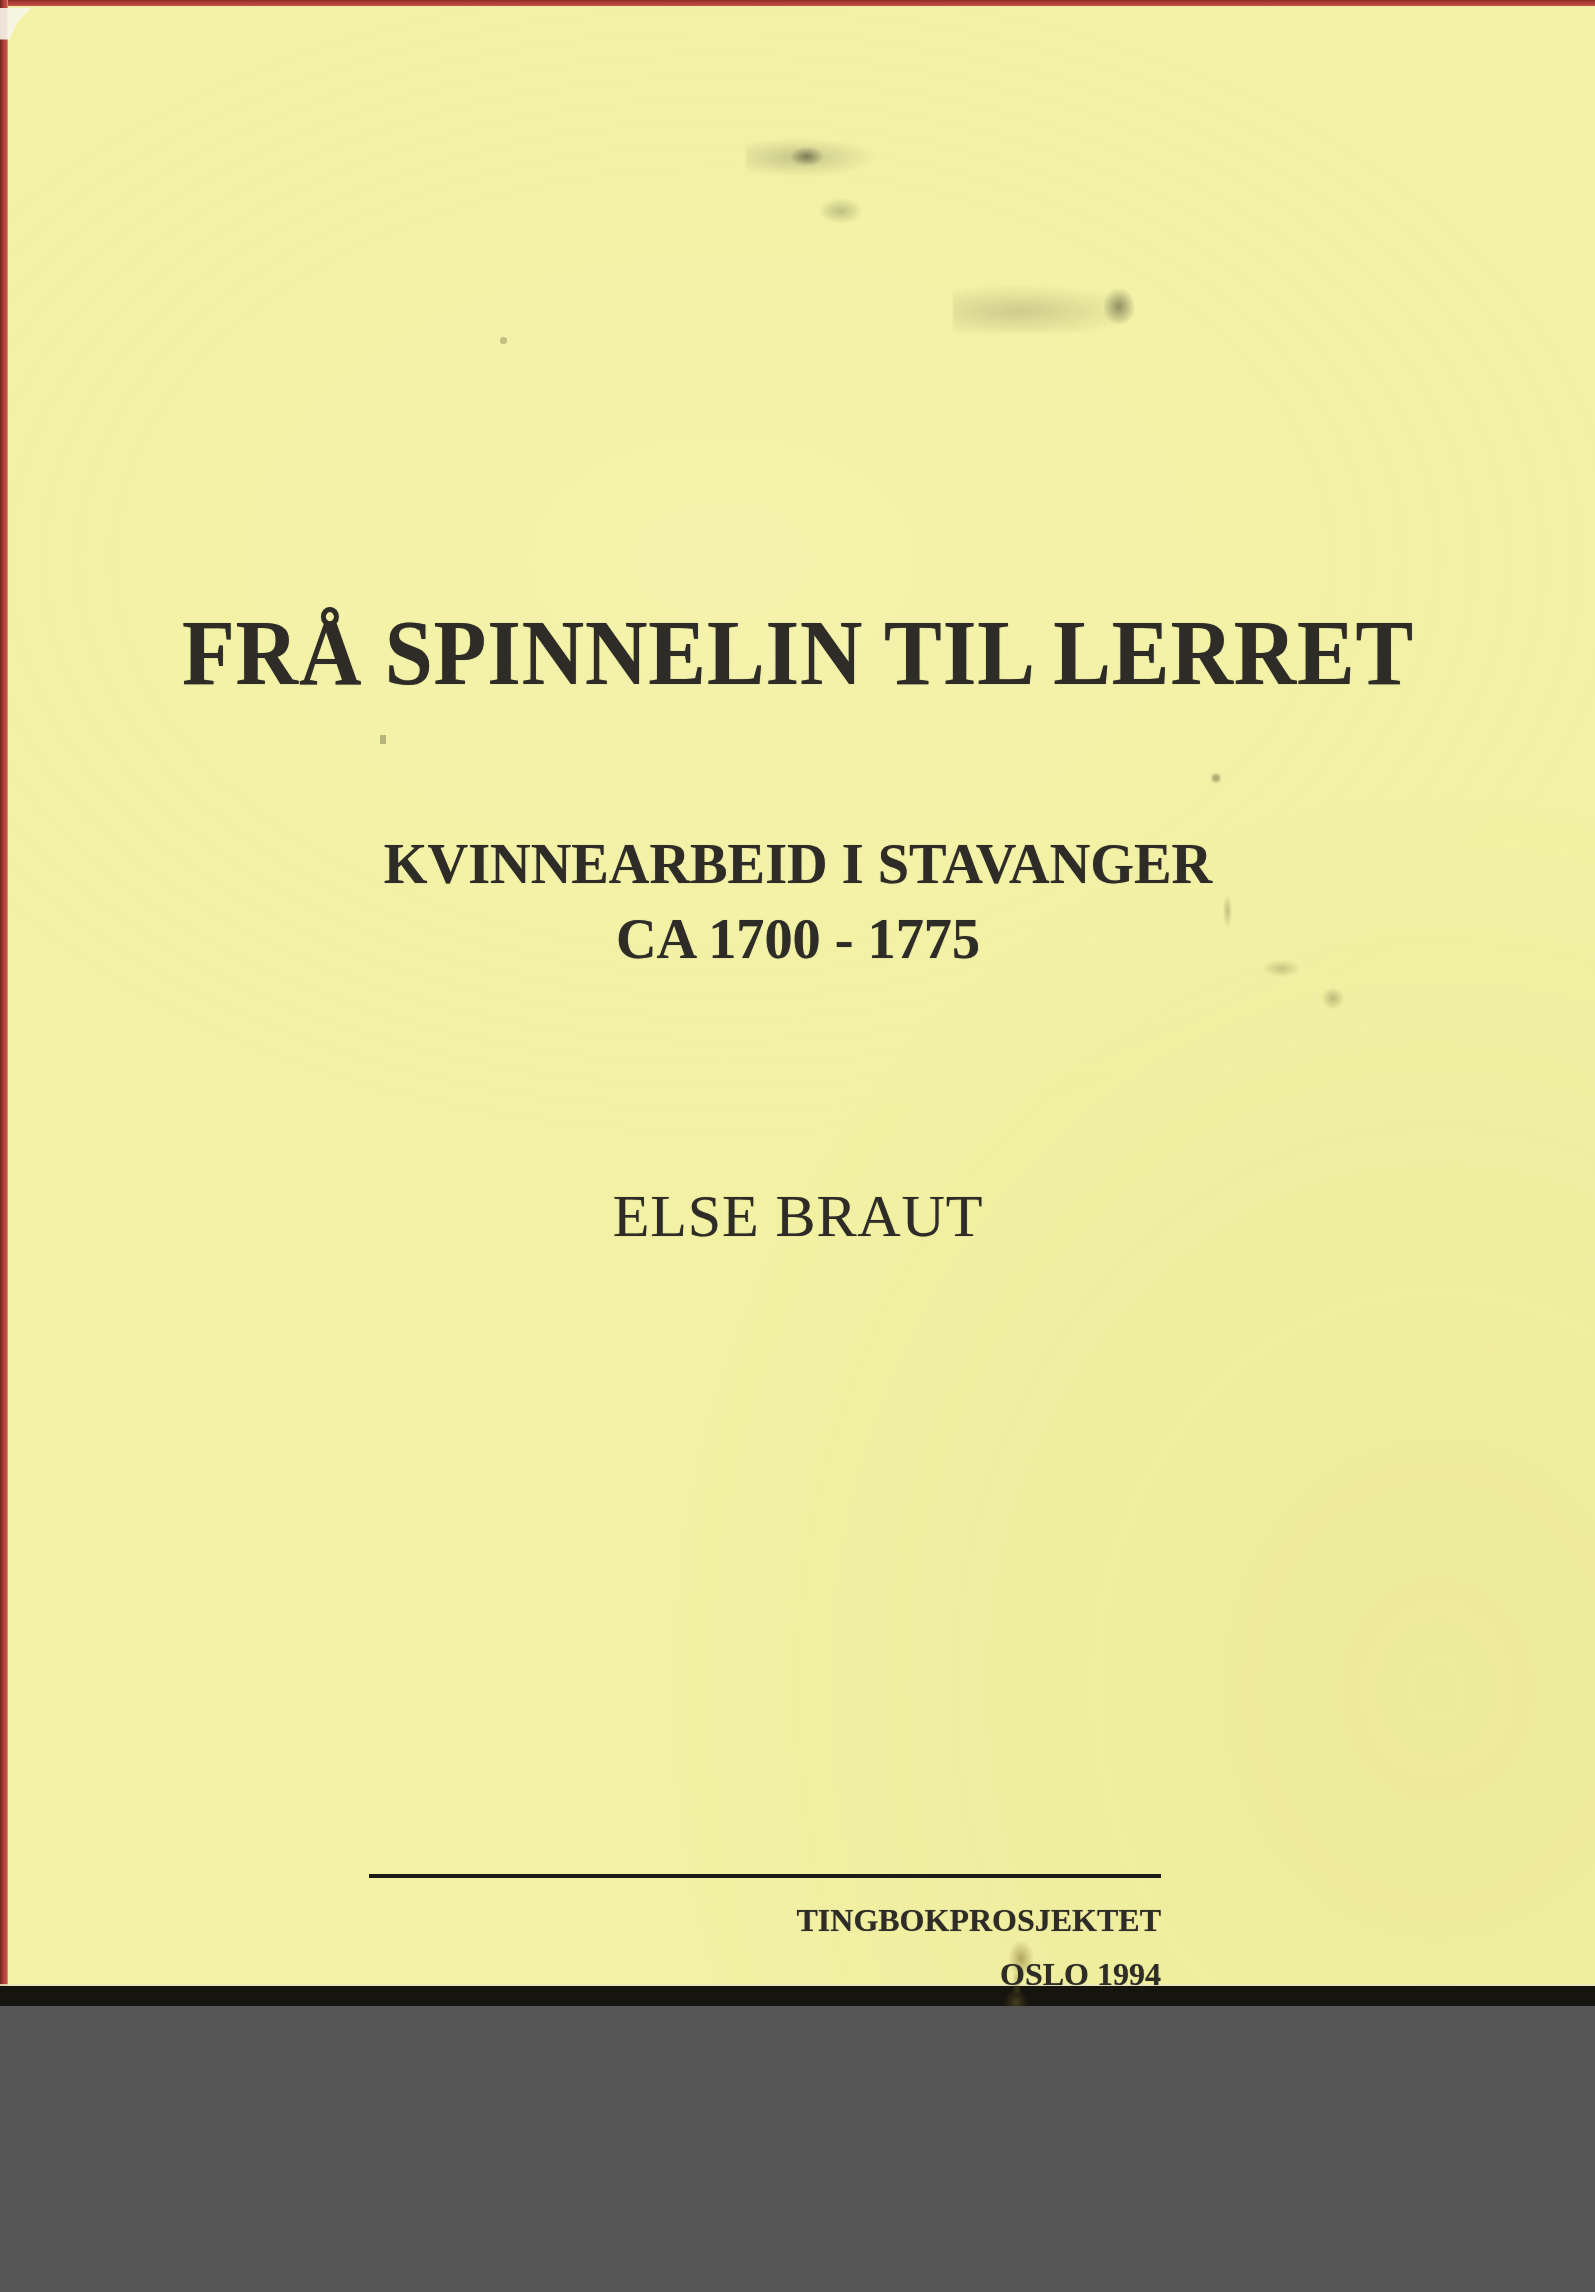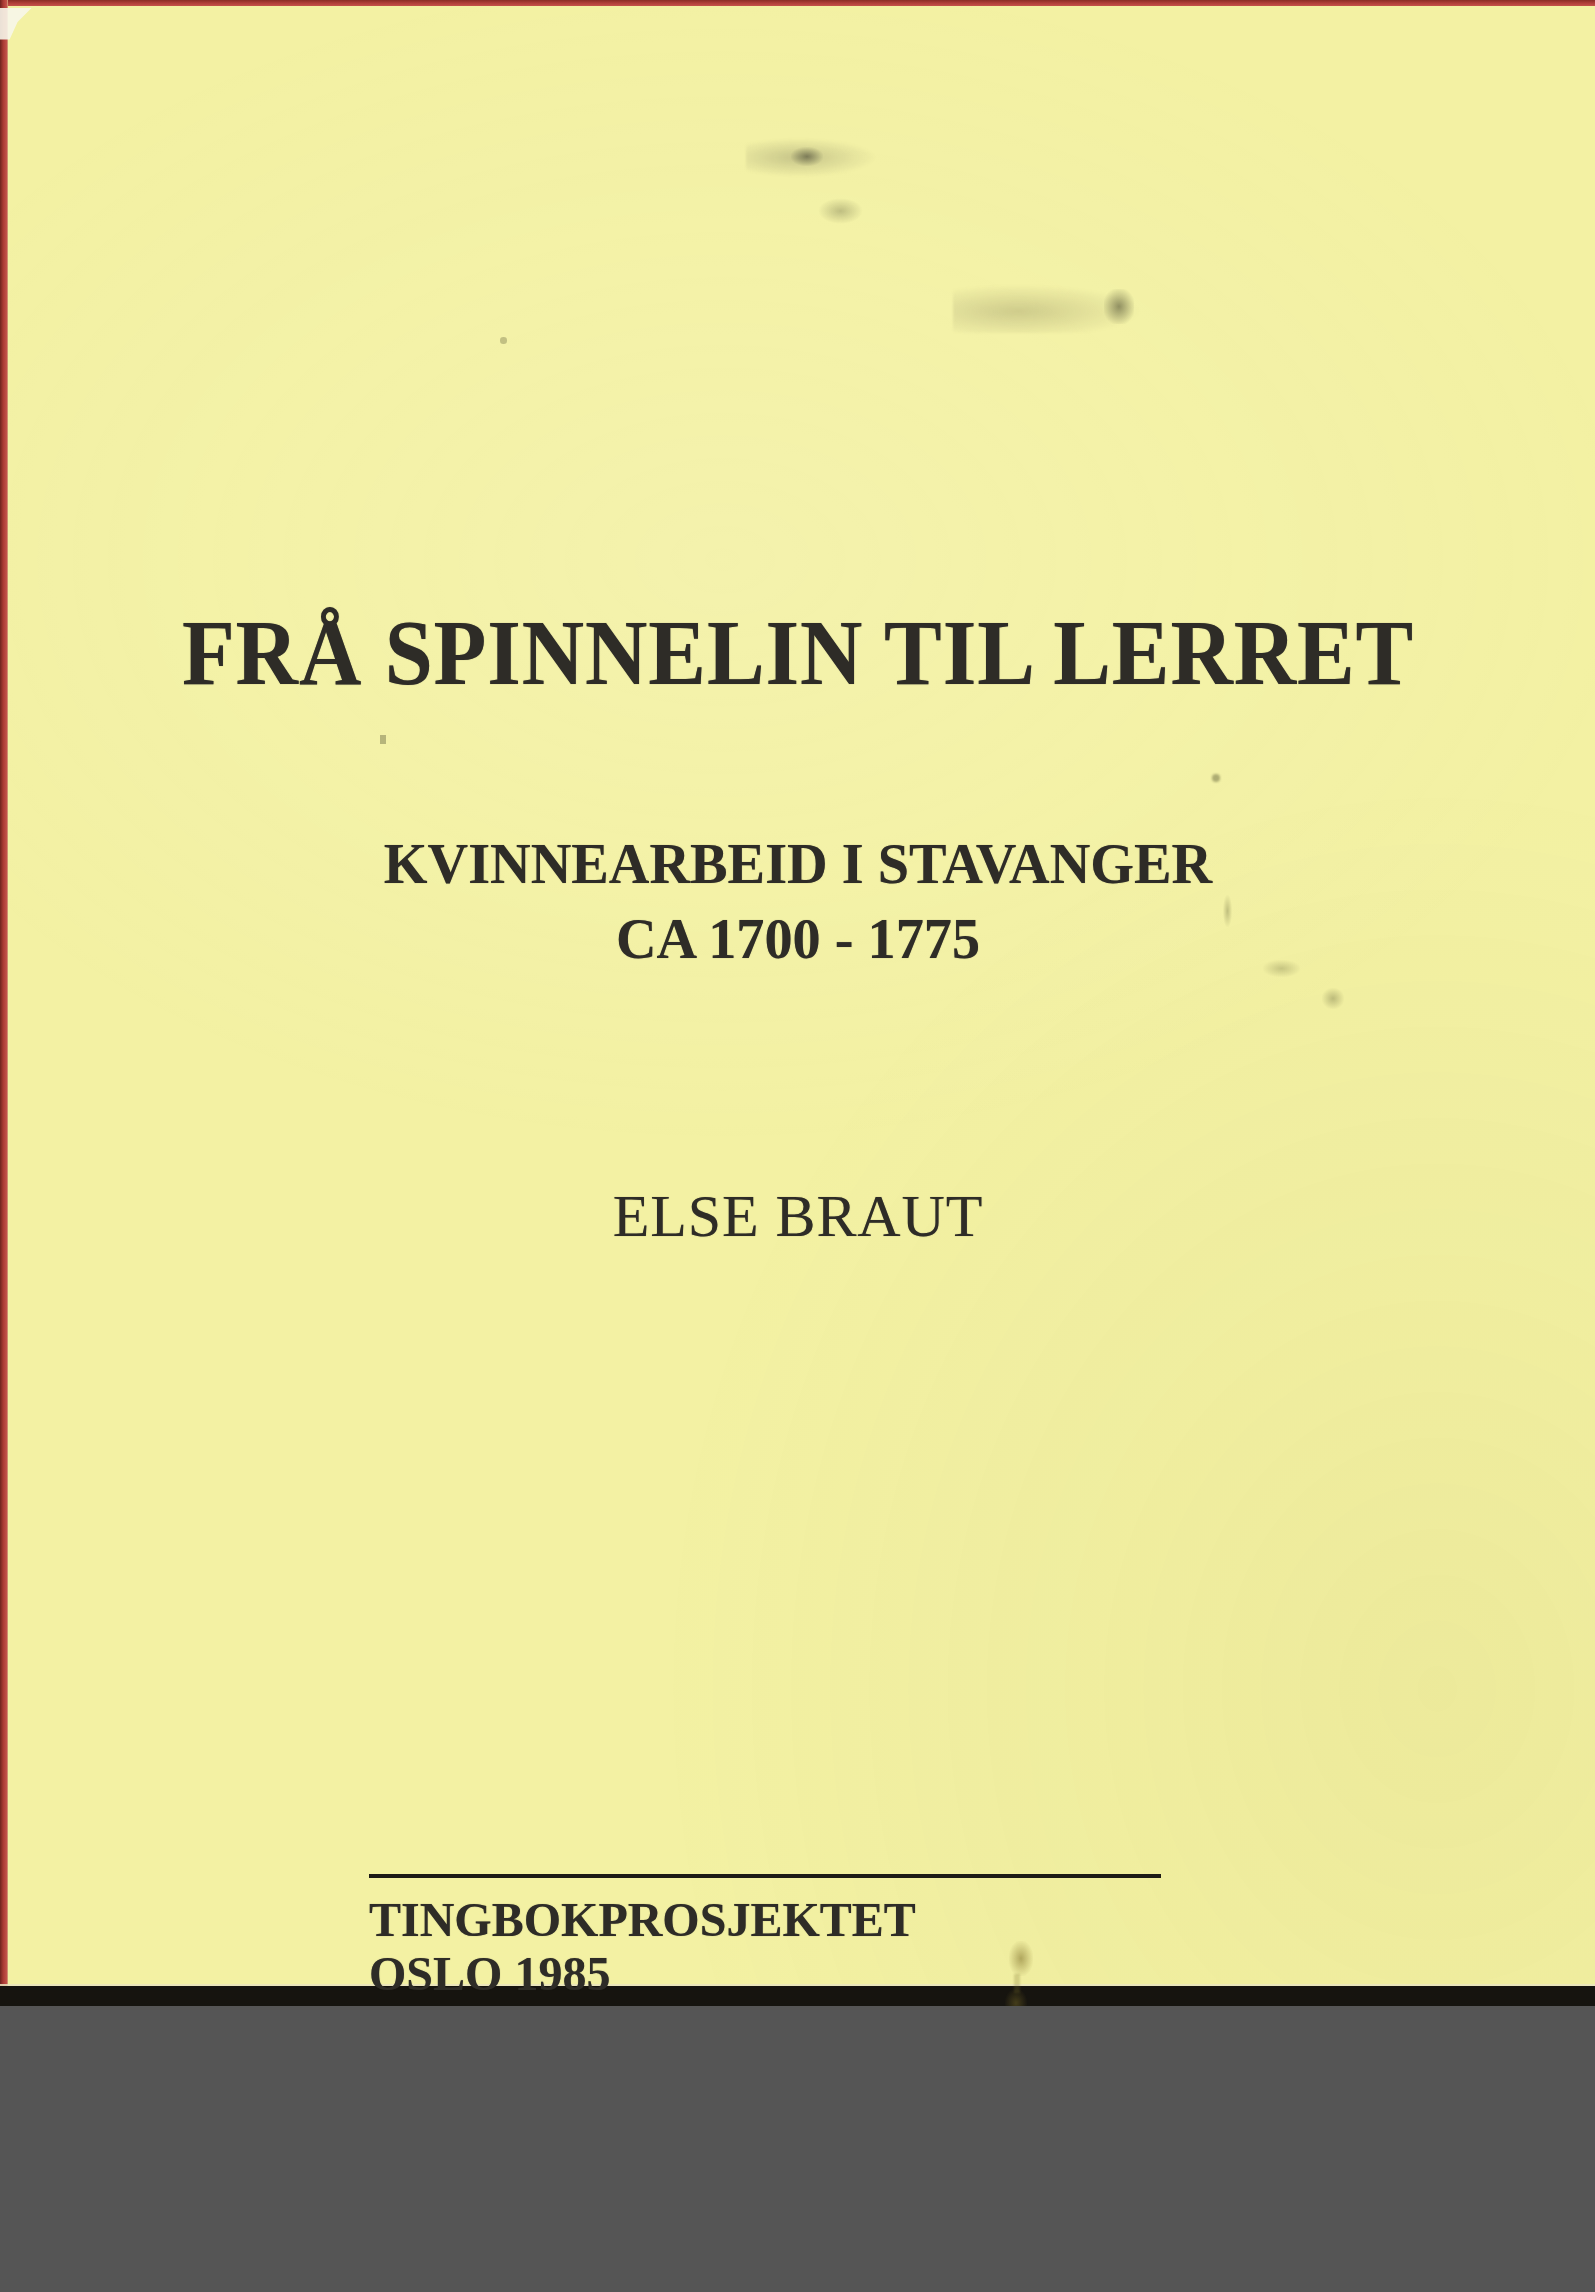--- a/index.html
+++ b/index.html
@@ -105,24 +105,24 @@
     width: 792px;
     top: 1874px;
   }
   .imprint-rule {
     width: 100%;
     height: 3.7px;
     background: #1d1b16;
     margin-bottom: 15px;
   }
   .imprint-line {
-    font-size: 48px;
+    font-size: 32px;
     font-weight: bold;
     line-height: 54px;
-    text-align: left;
+    text-align: right;
     text-shadow: 0 0 0.9px rgba(46,44,39,0.5);
   }
 
   
   .stain { position: absolute; pointer-events: none; }
   .smudge-a {
     left: 746px; top: 138px; width: 131px; height: 39px;
     background: radial-gradient(ellipse at 40% 50%, rgba(95,95,70,0.30), rgba(95,95,70,0) 70%);
     filter: blur(0.9px);
   }
@@ -207,17 +207,17 @@
   <div class="book-subtitle ink t-center">
     <div>KVINNEARBEID I STAVANGER</div>
     <div>CA 1700 - 1775</div>
   </div>
 
   <div class="book-author ink t-center">ELSE BRAUT</div>
 
   <div class="imprint-block">
     <div class="imprint-rule"></div>
     <div class="imprint-line ink">TINGBOKPROSJEKTET</div>
-    <div class="imprint-line ink">OSLO 1985</div>
+    <div class="imprint-line ink">OSLO 1994</div>
   </div>
 
 </div>
 
 
 </body></html>

